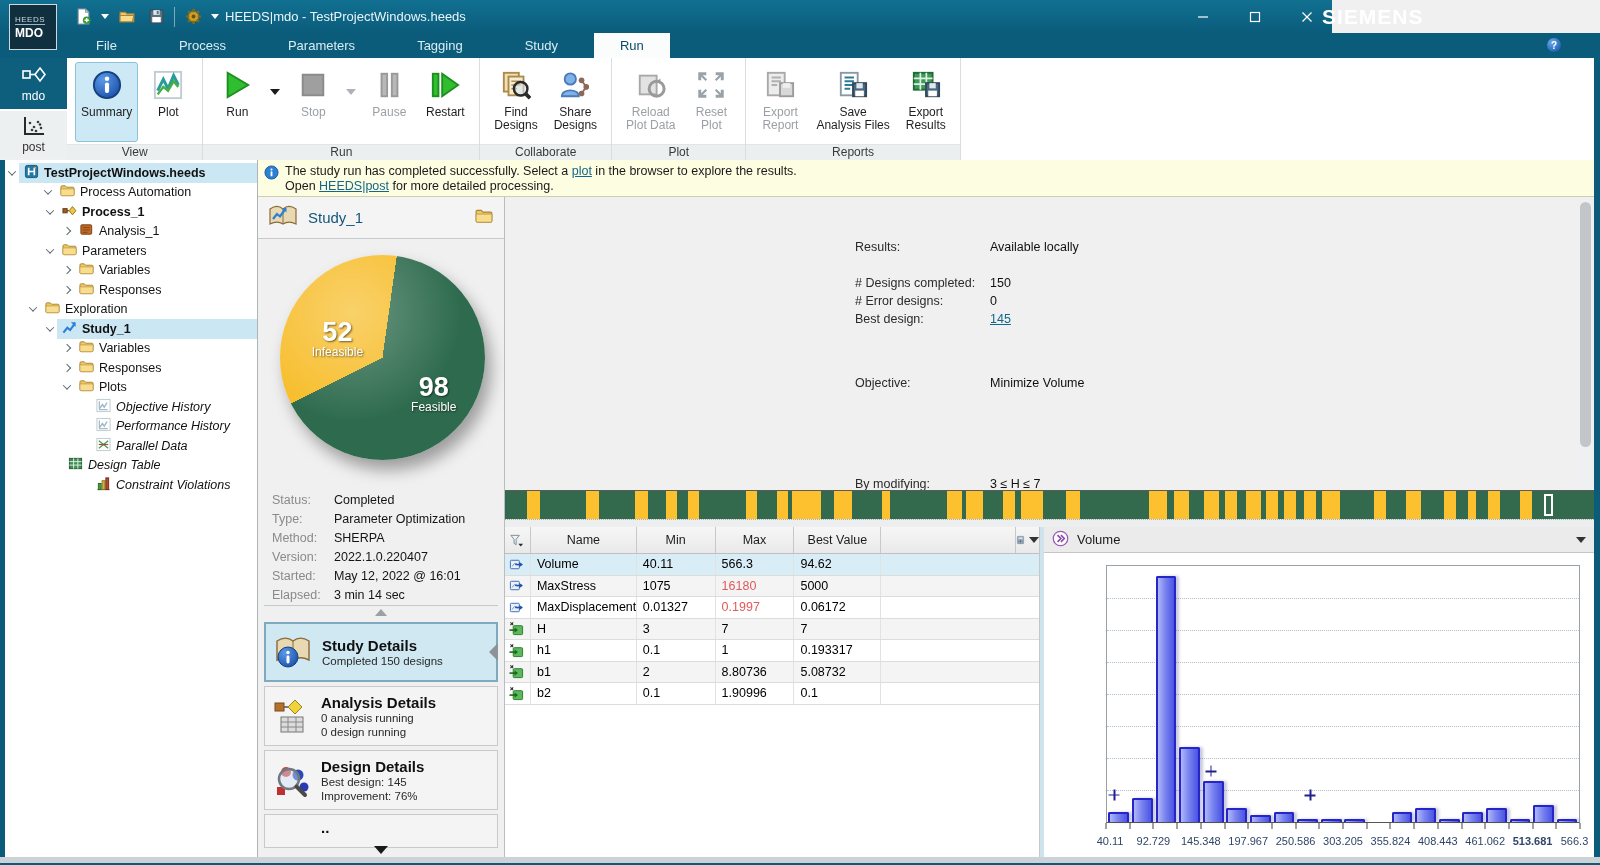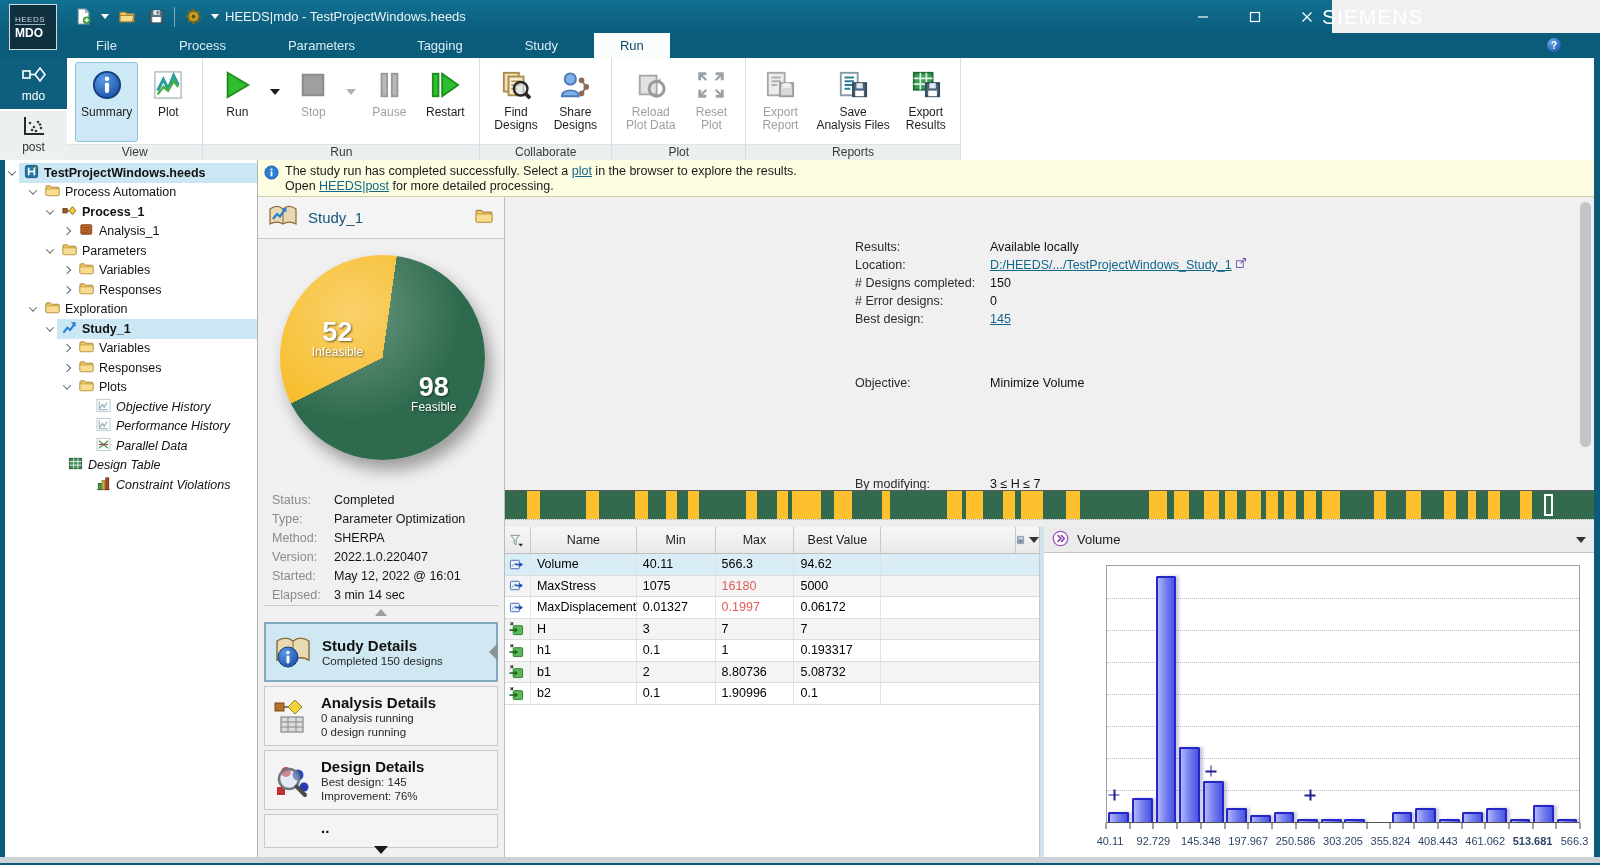--- a/index.html
+++ b/index.html
@@ -9,21 +9,21 @@
 .titlebar{position:absolute;left:0;top:0;width:1332px;height:33px;background:linear-gradient(#117091,#0b5c7b);display:flex;align-items:center;z-index:5}
 .logo{position:absolute;left:9px;top:4px;width:48px;height:46px;background:#10303f;border:1px solid #cfd8dc;color:#fff;display:flex;flex-direction:column;justify-content:center;padding-left:5px;z-index:9}
 .logo span{font-size:8px;color:#cfd8dc;letter-spacing:.5px}
 .logo b{font-size:12px;border-top:1px solid #9fb4bc;width:30px;padding-top:1px}
 .qat{position:absolute;left:72px;top:4px;display:flex;align-items:center;gap:7px;height:25px}
 .qat .qi{display:flex;align-items:center;justify-content:center;width:22px;height:22px}
 .qat svg{width:17px;height:17px}
 .caret{width:0;height:0;border-left:4px solid transparent;border-right:4px solid transparent;border-top:5px solid #fff}
 .qsep{width:1px;height:20px;background:rgba(255,255,255,.45)}
 .apptitle{position:absolute;left:225px;top:0;height:33px;display:flex;align-items:center;color:#eaf4f8;font-size:13px}
-.brand{position:absolute;left:1322px;top:0;height:33px;display:flex;align-items:center;color:#fff;font-weight:normal;font-size:21px;letter-spacing:1px}
+.brand{position:absolute;left:1322px;top:0;height:33px;display:flex;align-items:center;color:#fff;font-weight:bold;font-size:21px;letter-spacing:1px}
 .winbtns{position:absolute;right:14px;top:0;height:33px;display:flex;align-items:center;gap:30px}
 .wbtn{width:22px;height:22px;display:flex;align-items:center;justify-content:center;color:#fff;font-size:14px}
 .wbtn svg{width:12px;height:12px}
 
 .tabrow{position:absolute;left:0;top:33px;width:1600px;height:25px;background:#0b5c7b;display:flex;align-items:stretch;padding-left:70px;z-index:4}
 .tab{display:flex;align-items:center;padding:0 26px;margin-right:10px;color:#d9ecf3;font-size:13px;cursor:default}
 .tab.active{background:#fbfcfc;color:#0d4a66}
 .help{position:absolute;right:38px;top:37px;z-index:6}
 .help svg{width:16px;height:16px}
 
@@ -403,21 +403,21 @@
         </span>
         <span class="tlabelwrap hl">
           <span><svg viewBox="0 0 16 16">
               <rect x="1.5" y="1.5" width="13" height="13" rx="2" fill="#2279a8" stroke="#14557a"></rect>
               <path d="M5 4v8M11 4v8M5 8h6" stroke="#fff" stroke-width="1.8"></path>
               <path d="M11 4h2" stroke="#f0a030" stroke-width="1.8"></path>
             </svg></span>
           <span class="tl b">TestProjectWindows.heeds</span>
         </span>
       </div>
-      <div class="trow" style="padding-left: 21px;">
+      <div class="trow" style="padding-left: 36px;">
         <span class="chev">
           <i class="down"></i>
         </span>
         <span class="tlabelwrap">
           <span><svg viewBox="0 0 16 16">
               <path d="M1 4.2c0-.7.5-1.2 1.2-1.2h3.4L7 4.5h6.8c.7 0 1.2.5 1.2 1.2v6.6c0 .7-.5 1.2-1.2 1.2H2.2c-.7 0-1.2-.5-1.2-1.2z" fill="#f0c85e" stroke="#a8853a"></path>
               <path d="M1 6.3h14v6c0 .7-.5 1.2-1.2 1.2H2.2c-.7 0-1.2-.5-1.2-1.2z" fill="#f8dd8f" stroke="#b8923f" stroke-width=".7"></path>
             </svg></span>
           <span class="tl">Process Automation</span>
         </span>
@@ -734,27 +734,20 @@
         </div>
       </div>
     <div class="downarrow"></div>
   </div>
 
   <div class="details" id="details">
       <div class="dheading" style="top:12px"></div>
       <div class="drow" style="top:42px">
         <span class="dl">Results:</span>
         <span class="dv">Available locally</span>
-      </div>
-      <div class="drow" style="top:60px">
-        <span class="dl">Location:</span>
-        <span class="dv"><a>D:/HEEDS/.../TestProjectWindows_Study_1</a><span class="extlink"><svg viewBox="0 0 16 16">
-              <rect x="2" y="5" width="9" height="9" fill="none" stroke="#7a5ab0" stroke-width="1.3"></rect>
-              <path d="M7.5 8.5L14 2M10 2h4v4" fill="none" stroke="#7a5ab0" stroke-width="1.4"></path>
-            </svg></span></span>
       </div>
       <div class="drow" style="top:78px">
         <span class="dl"># Designs completed:</span>
         <span class="dv">150</span>
       </div>
       <div class="drow" style="top:96px">
         <span class="dl"># Error designs:</span>
         <span class="dv">0</span>
       </div>
       <div class="drow" style="top:114px">

